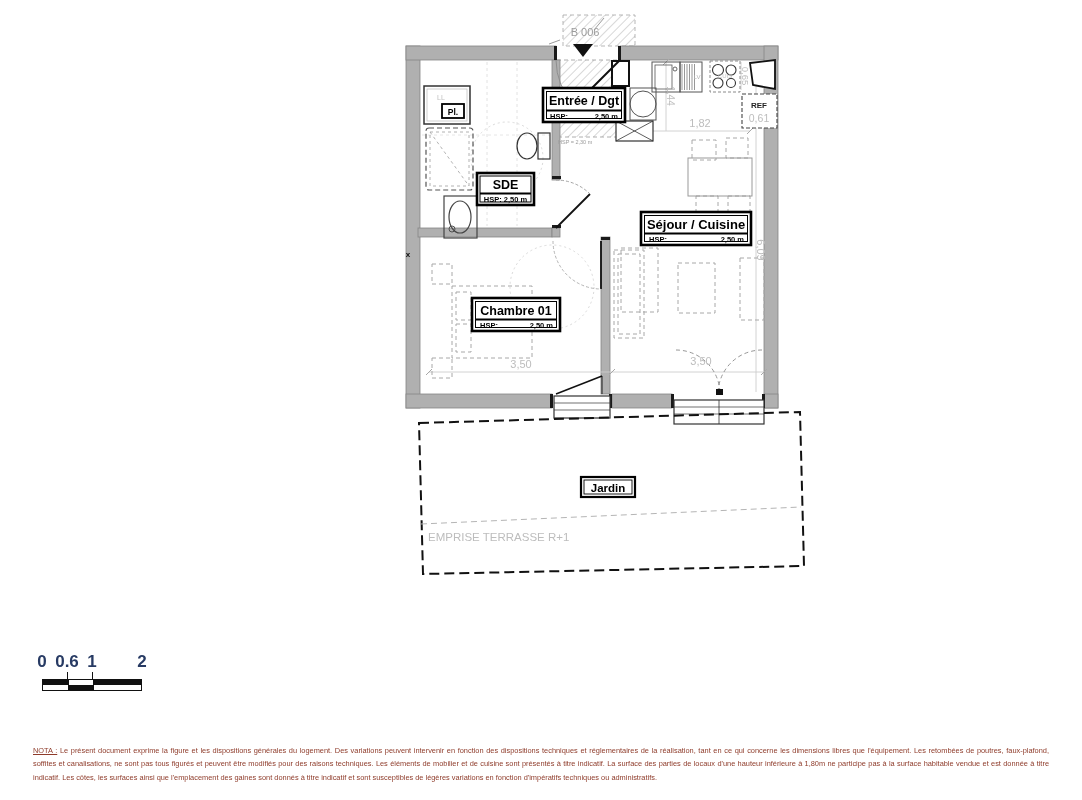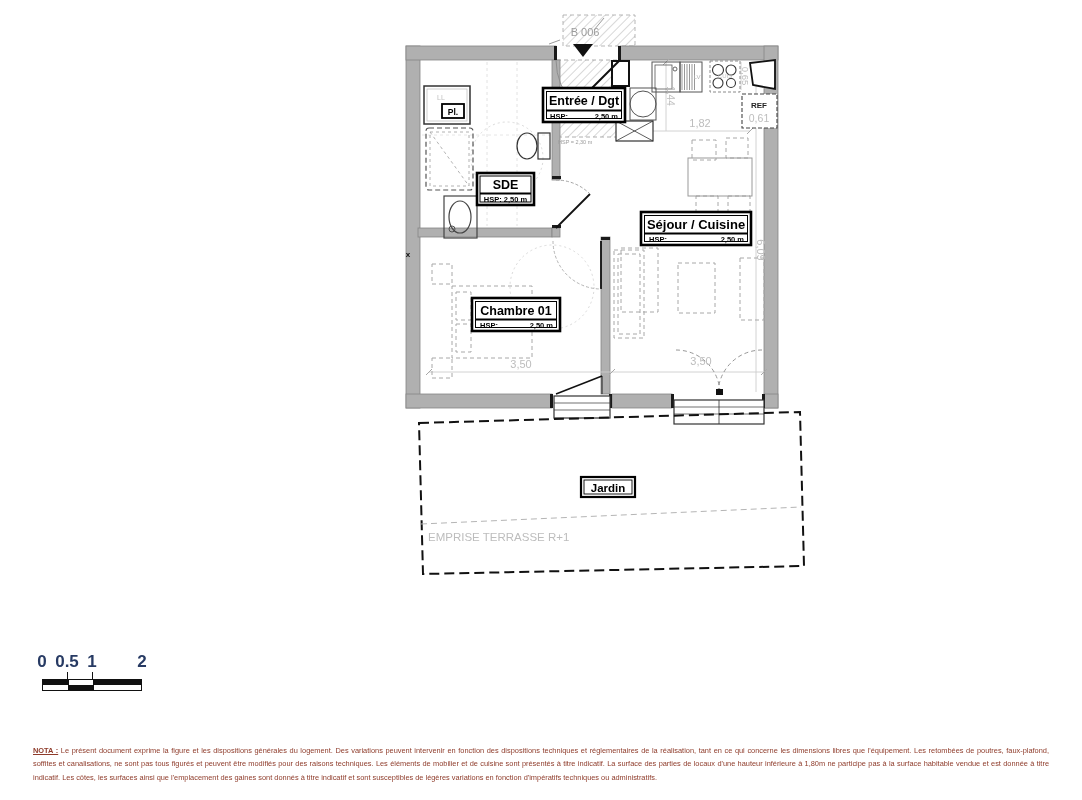--- a/index.html
+++ b/index.html
@@ -5,21 +5,21 @@
   html,body{margin:0;padding:0;}
   body{
     width:1082px;height:800px;position:relative;background:#ffffff;
     font-family:"Liberation Sans","DejaVu Sans",sans-serif;overflow:hidden;
   }
   svg text{font-family:"Liberation Sans","DejaVu Sans",sans-serif;}
   .nota{
     position:absolute;left:33px;top:744px;width:1016px;
     font-size:7.4px;line-height:13.4px;color:#8e3b2a;text-align:justify;
   }
-  .nota .nota-label{font-weight:bold;text-decoration:underline;}
+  .nota .nota-label{font-weight:normal;text-decoration:underline;}
   .scale-wrap{position:absolute;left:0;top:0;}
   .scale-num{
     position:absolute;top:652px;transform:translateX(-50%);
     font-weight:bold;font-size:17px;color:#273a63;
   }
   .scale-tick{position:absolute;top:672px;width:1px;height:7px;background:#111;}
   .scale-bar{
     position:absolute;left:42px;top:679px;width:100px;height:12px;
     border:1px solid #111;background:#fff;box-sizing:border-box;
   }
@@ -241,21 +241,21 @@
   </g>
 
   <g>
     <rect x="442" y="104" width="22" height="14" fill="#fff" stroke="#000" stroke-width="1.8"></rect>
     <text x="453" y="114.5" font-size="8.5" font-weight="bold" text-anchor="middle" fill="#000">Pl.</text>
   </g>
 </svg>
 
 <div class="scale-wrap">
   <span class="scale-num" style="left:42px;">0</span>
-  <span class="scale-num" style="left:67px;">0.5</span>
+  <span class="scale-num" style="left:67px;">0.6</span>
   <span class="scale-num" style="left:92px;">1</span>
   <span class="scale-num" style="left:142px;">2</span>
   <div class="scale-tick" style="left:67px;"></div>
   <div class="scale-tick" style="left:92px;"></div>
   <div class="scale-bar">
     <div class="seg black" style="left:0;top:0;width:25px;height:5px;"></div>
     <div class="seg black" style="left:25px;top:5px;width:25px;height:5px;"></div>
     <div class="seg black" style="left:50px;top:0;width:48px;height:5px;"></div>
     <div class="bar-div" style="left:25px;"></div>
     <div class="bar-div" style="left:50px;"></div>

